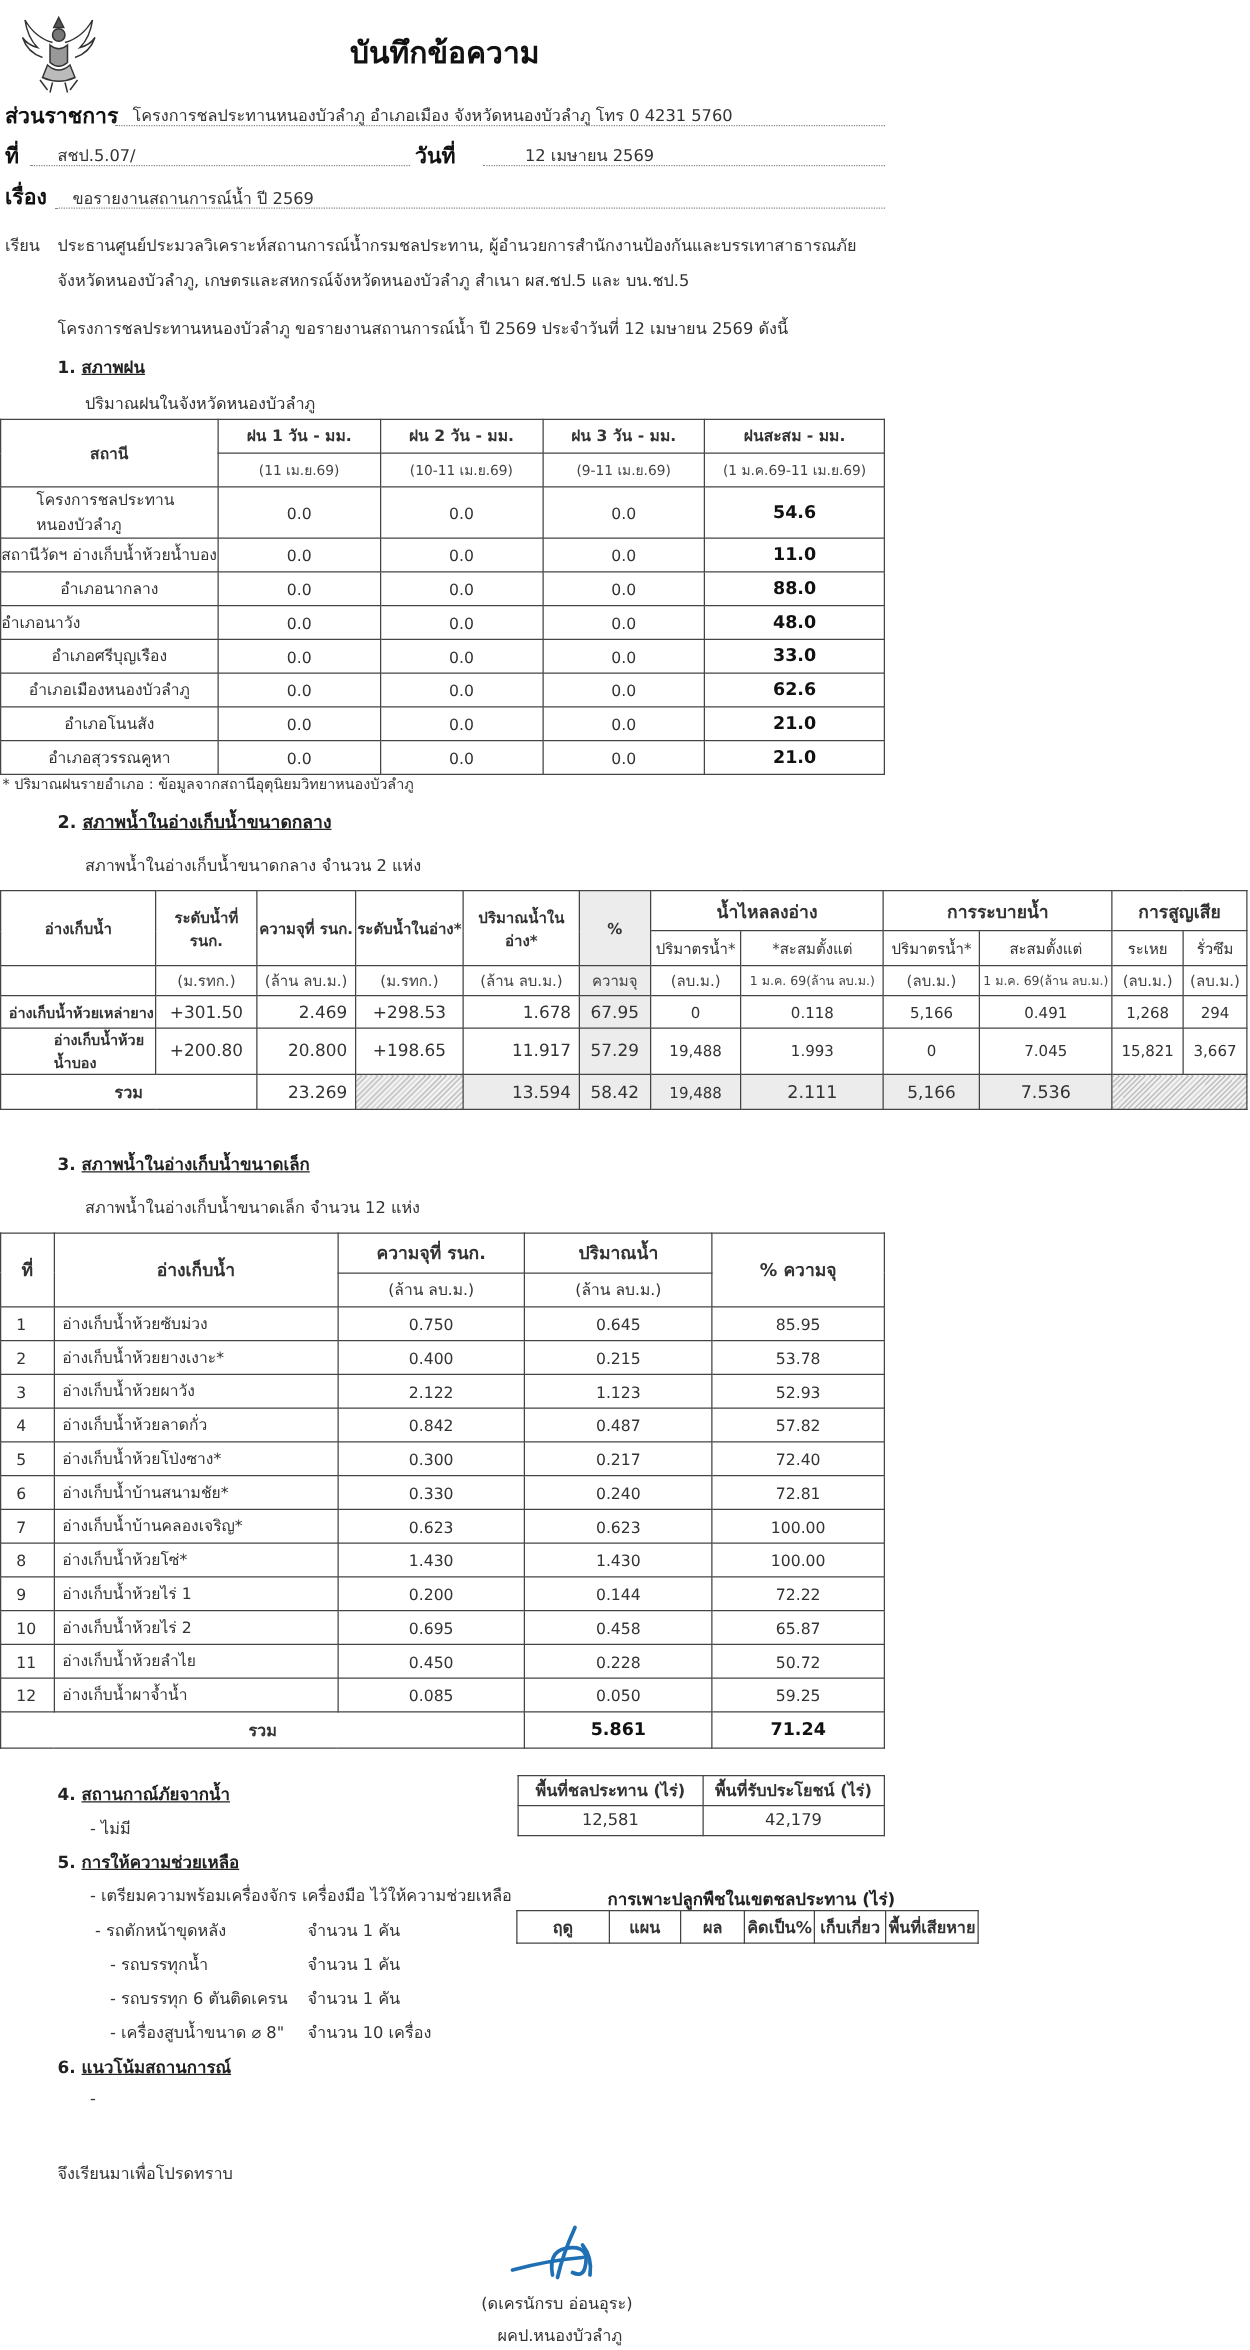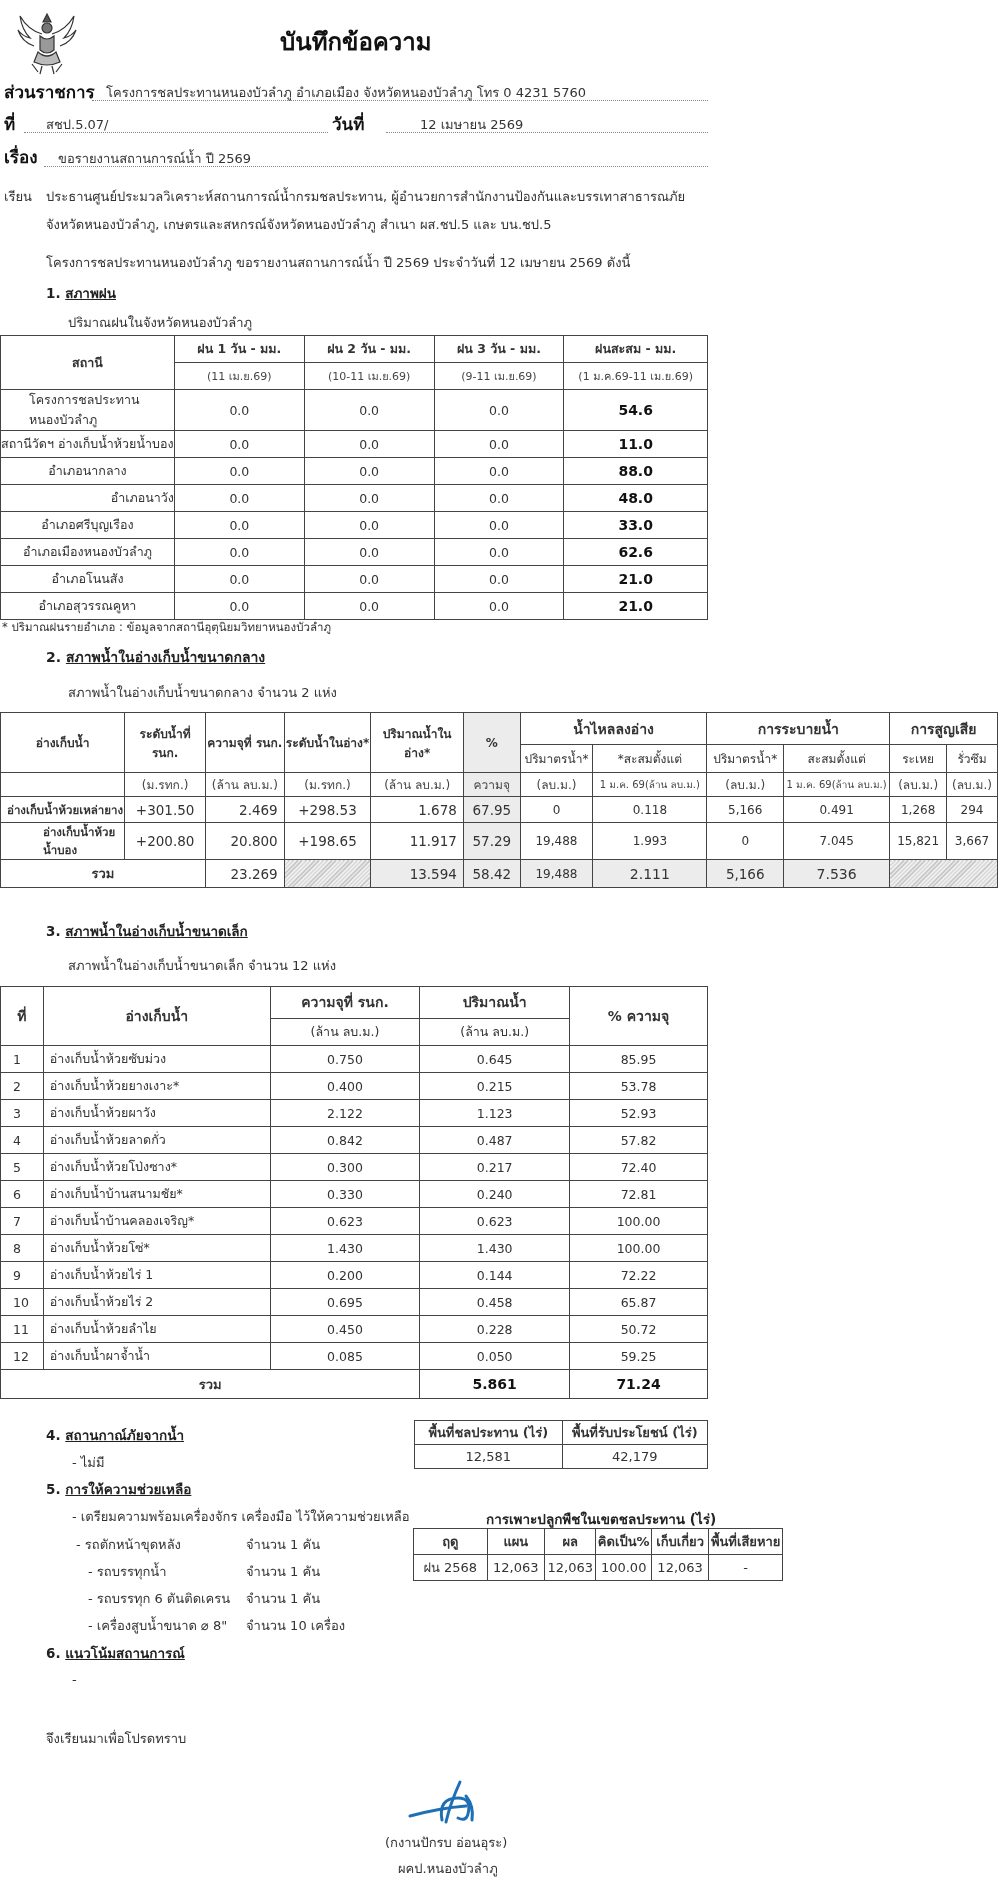--- a/index.html
+++ b/index.html
@@ -108,21 +108,21 @@
         <td class="bold">11.0</td>
       </tr>
       <tr>
         <td style="text-align: center;">อำเภอนากลาง</td>
         <td>0.0</td>
         <td>0.0</td>
         <td>0.0</td>
         <td class="bold">88.0</td>
       </tr>
       <tr>
-        <td style="text-align: right;">อำเภอนาวัง</td>
+        <td style="text-align: left;">อำเภอนาวัง</td>
         <td>0.0</td>
         <td>0.0</td>
         <td>0.0</td>
         <td class="bold">48.0</td>
       </tr>
       <tr>
         <td style="text-align: center;">อำเภอศรีบุญเรือง</td>
         <td>0.0</td>
         <td>0.0</td>
         <td>0.0</td>
@@ -387,41 +387,33 @@
       <tr>
     <th style="width:72px;">ฤดู</th>
     <th style="width:56px;">แผน</th>
     <th style="width:50px;">ผล</th>
     <th style="width:54px;">คิดเป็น%</th>
     <th style="width:56px;">เก็บเกี่ยว</th>
     <th style="width:72px;">พื้นที่เสียหาย</th>
   </tr>
   </tbody>
     <tbody>
-      <tr>
-        <td>ฝน 2568</td>
-        <td>12,063</td>
-        <td>12,063</td>
-        <td>100.00</td>
-        <td>12,063</td>
-        <td>-</td>
-      </tr>
     </tbody>
 </table>
 
 <div class="abs sec" style="left:46px;top:1642px;">
   <span>6.</span> <u>แนวโน้มสถานการณ์</u>
 </div>
 <div class="abs txt" style="left:72px;top:1672px;">-</div>
 
 <div class="abs txt" style="left:46px;top:1728px;">จึงเรียนมาเพื่อโปรดทราบ</div>
 <div class="abs" style="left:400px;top:1776px;width:90px;height:50px;">
   <svg width="90" height="50" viewBox="0 0 90 50">
     <g fill="none" stroke="#1f6fb5" stroke-width="3" stroke-linecap="round">
       <path d="M10 40 q30 -8 56 -10"></path>
       <path d="M60 6 q-10 22 -14 40"></path>
       <path d="M42 44 q-4 -22 16 -22 q14 0 10 16 q-2 8 -10 4"></path>
       <path d="M66 20 q8 10 6 24"></path>
     </g>
   </svg>
 </div>
-<div class="abs txt" style="left:385px;top:1832px;">(กงานปักรบ  อ่อนอุระ)</div>
+<div class="abs txt" style="left:385px;top:1832px;">(ดเครนักรบ  อ่อนอุระ)</div>
 <div class="abs txt" style="left:398px;top:1858px;">ผคป.หนองบัวลำภู</div>
 
 </body></html>

